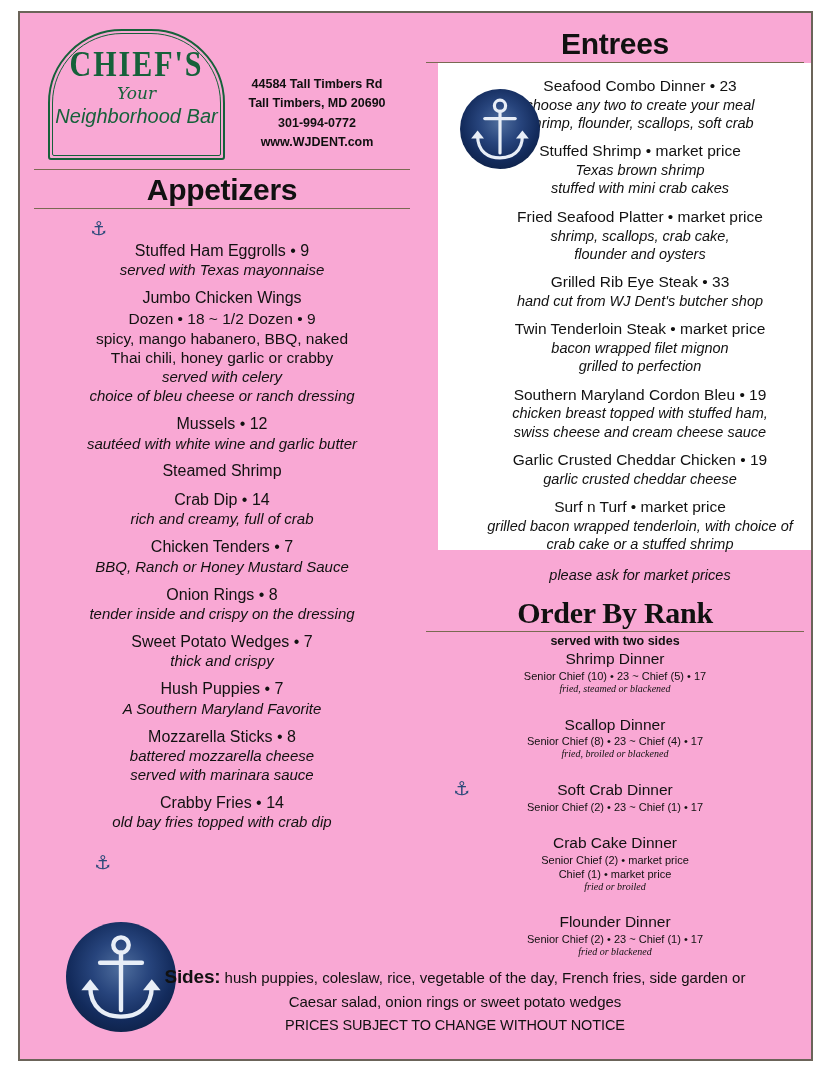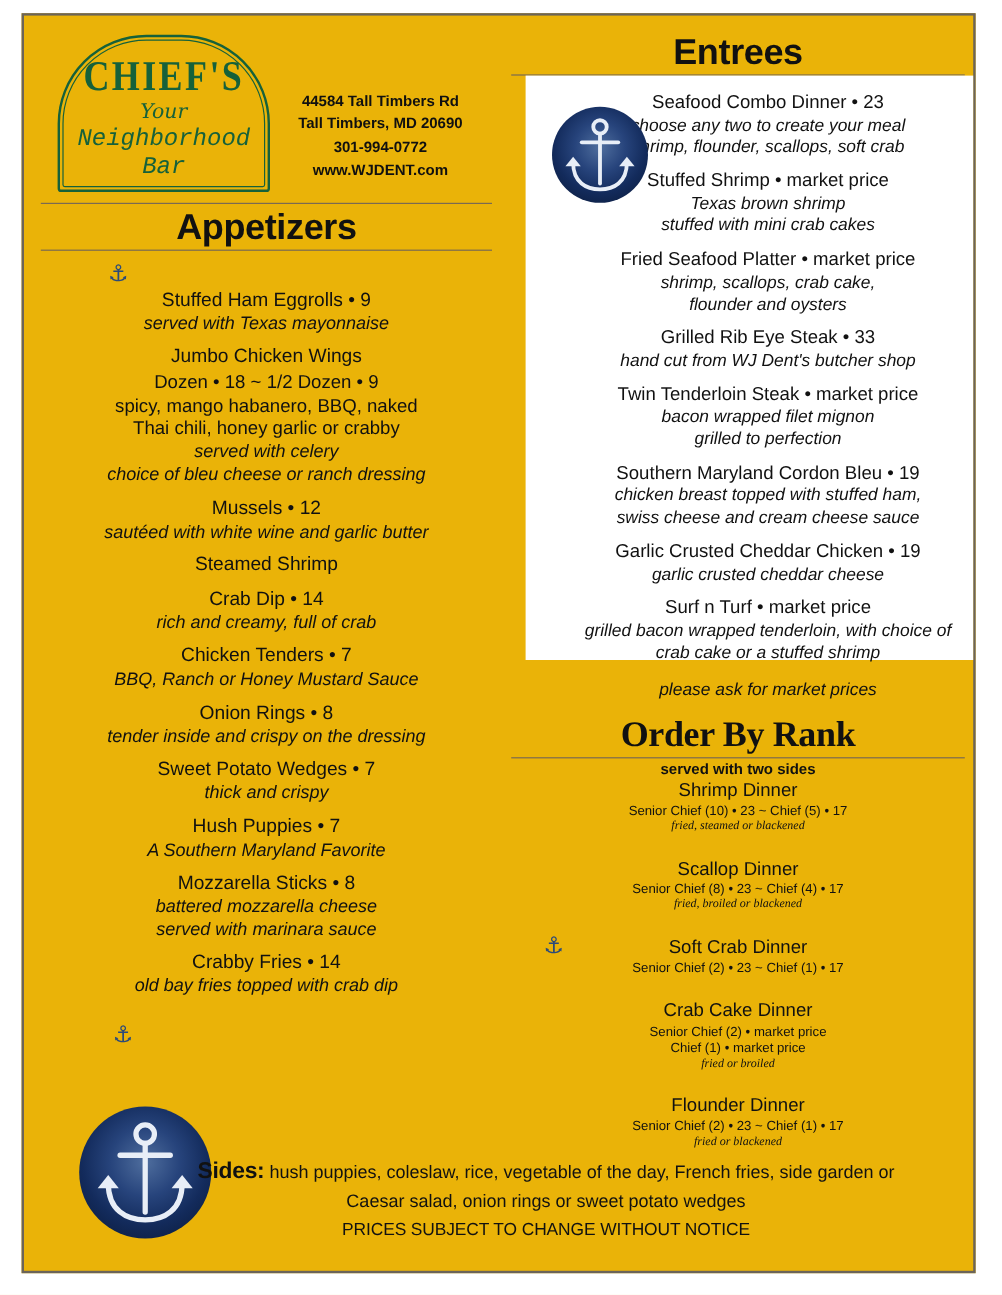--- a/index.html
+++ b/index.html
@@ -1,20 +1,20 @@
 <!DOCTYPE html>
 <html><head>
 <meta charset="utf-8">
 <style>
   html,body{margin:0;padding:0;background:#ffffff;}
   body{width:835px;height:1079px;font-family:"Liberation Sans",sans-serif;}
 
   .page{
     position:absolute;left:18px;top:11px;width:795px;height:1050px;
-    background:#eab308;
+    background:#f9a8d4;
     border:2px solid #6b6459;
     box-sizing:border-box;
     overflow:hidden;
   }
 
   
   .col-left{position:absolute;left:6px;top:0;width:392px;height:100%;}
   .col-right{position:absolute;left:398px;top:0;width:391px;height:100%;}
 
   
@@ -39,21 +39,21 @@
     font-size:30px;letter-spacing:2px;color:#16613a;
     transform:scaleY(1.18);
   }
   .logo-your{
     position:absolute;left:0;right:0;top:54px;text-align:center;
     font-family:"DejaVu Serif",serif;font-style:italic;
     font-size:17px;color:#16613a;
   }
   .logo-hood{
     position:absolute;left:0;right:0;top:76px;text-align:center;
-    font-family:Liberation Mono, monospace;font-style:italic;
+    font-family:Liberation Sans, sans-serif;font-style:italic;
     font-size:20px;color:#16613a;
   }
 
   
   .address{
     position:absolute;left:196px;top:62px;width:190px;text-align:center;
     font-size:12.5px;font-weight:bold;color:#101010;line-height:1.55;
   }
 
   

